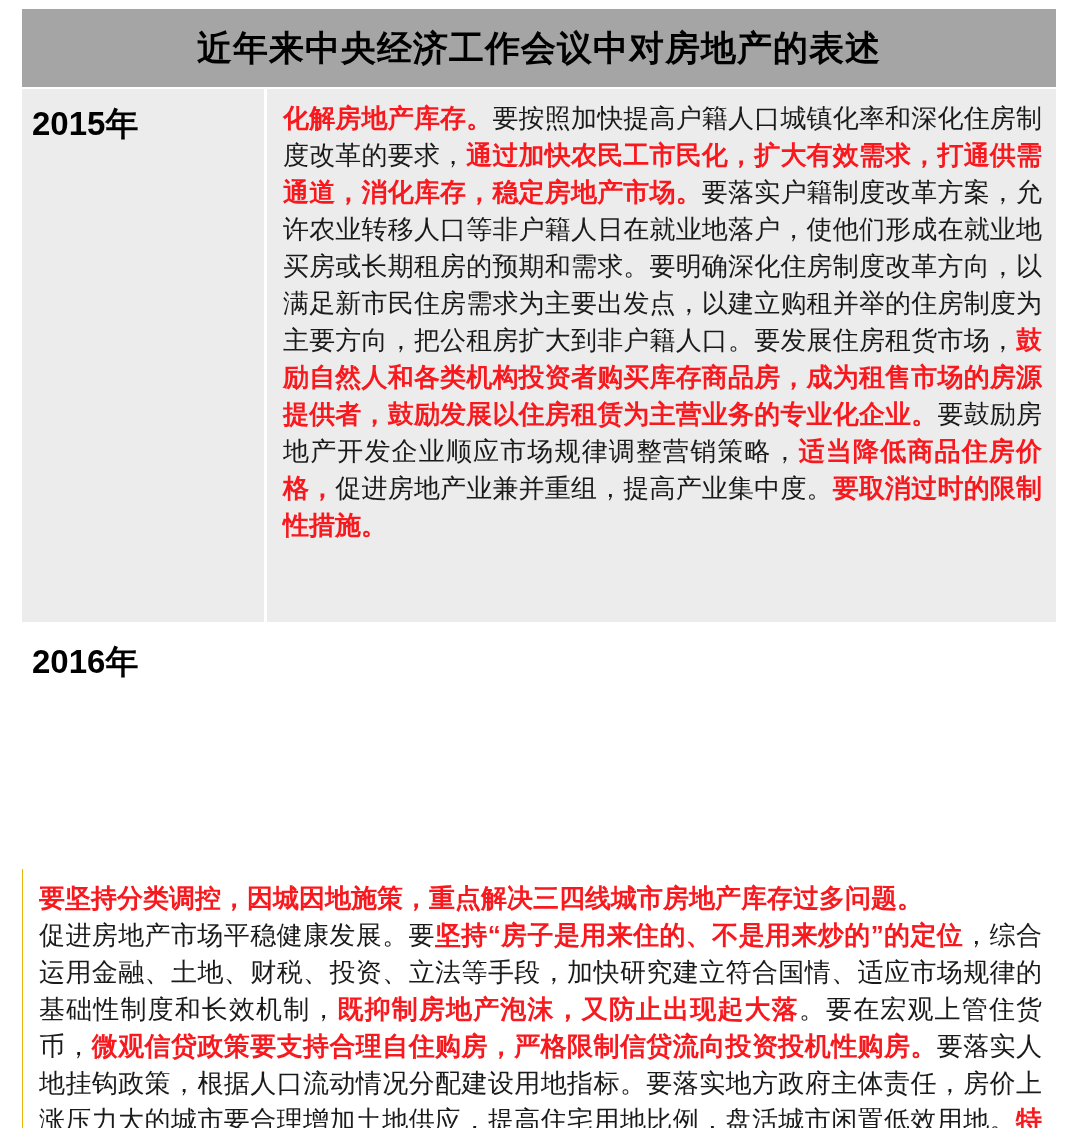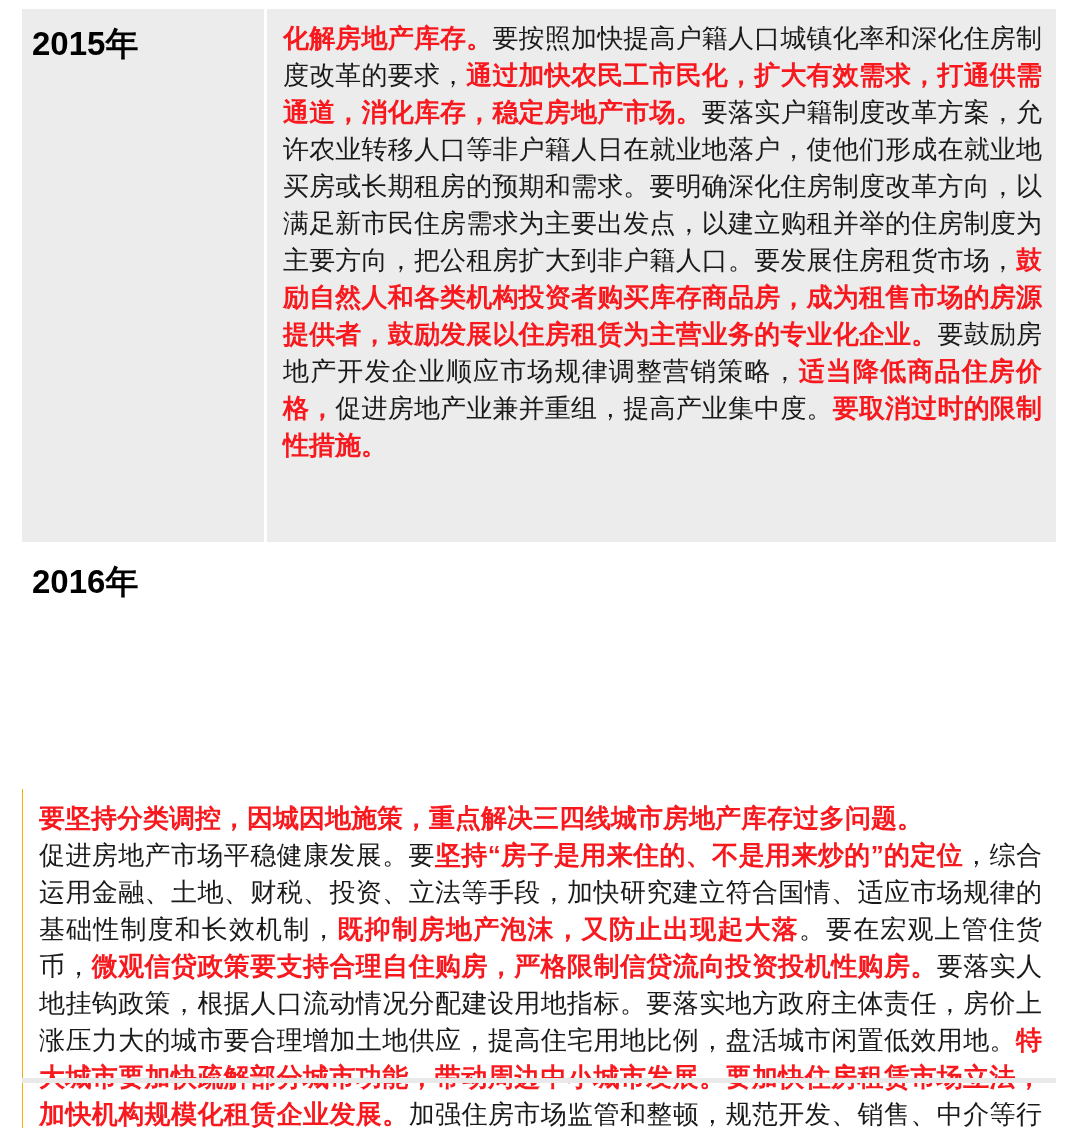--- a/index.html
+++ b/index.html
@@ -70,20 +70,21 @@
     display: flex;
   }
   .next-row-strip .strip-year { width: 242px; flex: 0 0 242px; background: #e9e9e9; }
   .next-row-strip .strip-text { flex: 1 1 auto; background: #e9e9e9; border-left: 3px solid #ffffff; }
 </style>
 </head>
 <body>
 
 <div class="page">
   <div class="table">
+    <div class="table-header">近年来中央经济工作会议中对房地产的表述</div>
     <div id="rows">
         <div class="row row-odd">
           <div class="cell-year">2015年</div>
           <div class="cell-text">
             <p><span class="run-red">化解房地产库存。</span><span class="run-black">要按照加快提高户籍人口城镇化率和深化住房制度改革的要求，</span><span class="run-red">通过加快农民工市民化，扩大有效需求，打通供需通道，消化库存，稳定房地产市场。</span><span class="run-black">要落实户籍制度改革方案，允许农业转移人口等非户籍人日在就业地落户，使他们形成在就业地买房或长期租房的预期和需求。要明确深化住房制度改革方向，以满足新市民住房需求为主要出发点，以建立购租并举的住房制度为主要方向，把公租房扩大到非户籍人口。要发展住房租货市场，</span><span class="run-red">鼓励自然人和各类机构投资者购买库存商品房，成为租售市场的房源提供者，鼓励发展以住房租赁为主营业务的专业化企业。</span><span class="run-black">要鼓励房地产开发企业顺应市场规律调整营销策略，</span><span class="run-red">适当降低商品住房价格，</span><span class="run-black">促进房地产业兼并重组，提高产业集中度。</span><span class="run-red">要取消过时的限制性措施。</span></p>
           </div>
         </div>
         <div class="row row-even">
           <div class="cell-year">2016年</div>
           <div class="cell-text">

